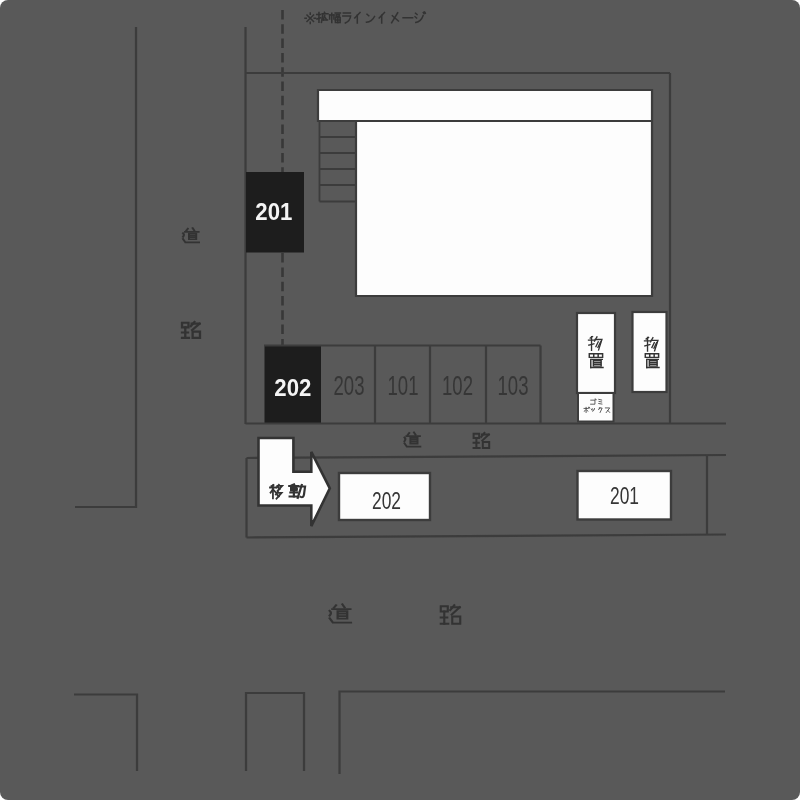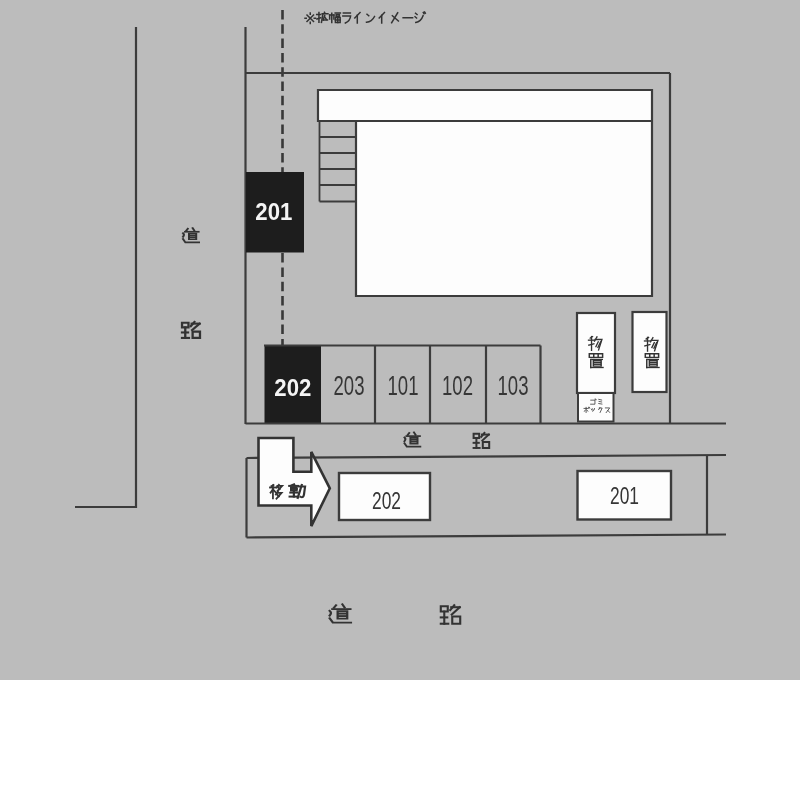--- a/index.html
+++ b/index.html
@@ -1,16 +1,16 @@
 <!DOCTYPE html>
 <html><head>
 <meta charset="utf-8">
 <style>
 html,body{margin:0;padding:0;background:#ffffff;}
-#page{position:relative;width:800px;height:680px;background:#f9a8d4;font-family:"Liberation Sans",sans-serif;overflow:hidden;filter:grayscale(1);}
+#page{position:relative;width:800px;height:800px;background:#c2410c;font-family:"Liberation Sans",sans-serif;overflow:hidden;filter:grayscale(1);border-radius:8px;}
 </style>
 </head>
 <body>
 <div id="page">
 <svg width="800" height="800" viewBox="0 0 800 800">
 <defs>
 <g id="k-michi" fill="none" stroke-linecap="square">
 <path d="M34,6 L26,18"></path>
           <path d="M58,2 L66,16"></path>
           <path d="M20,24 H88"></path>

